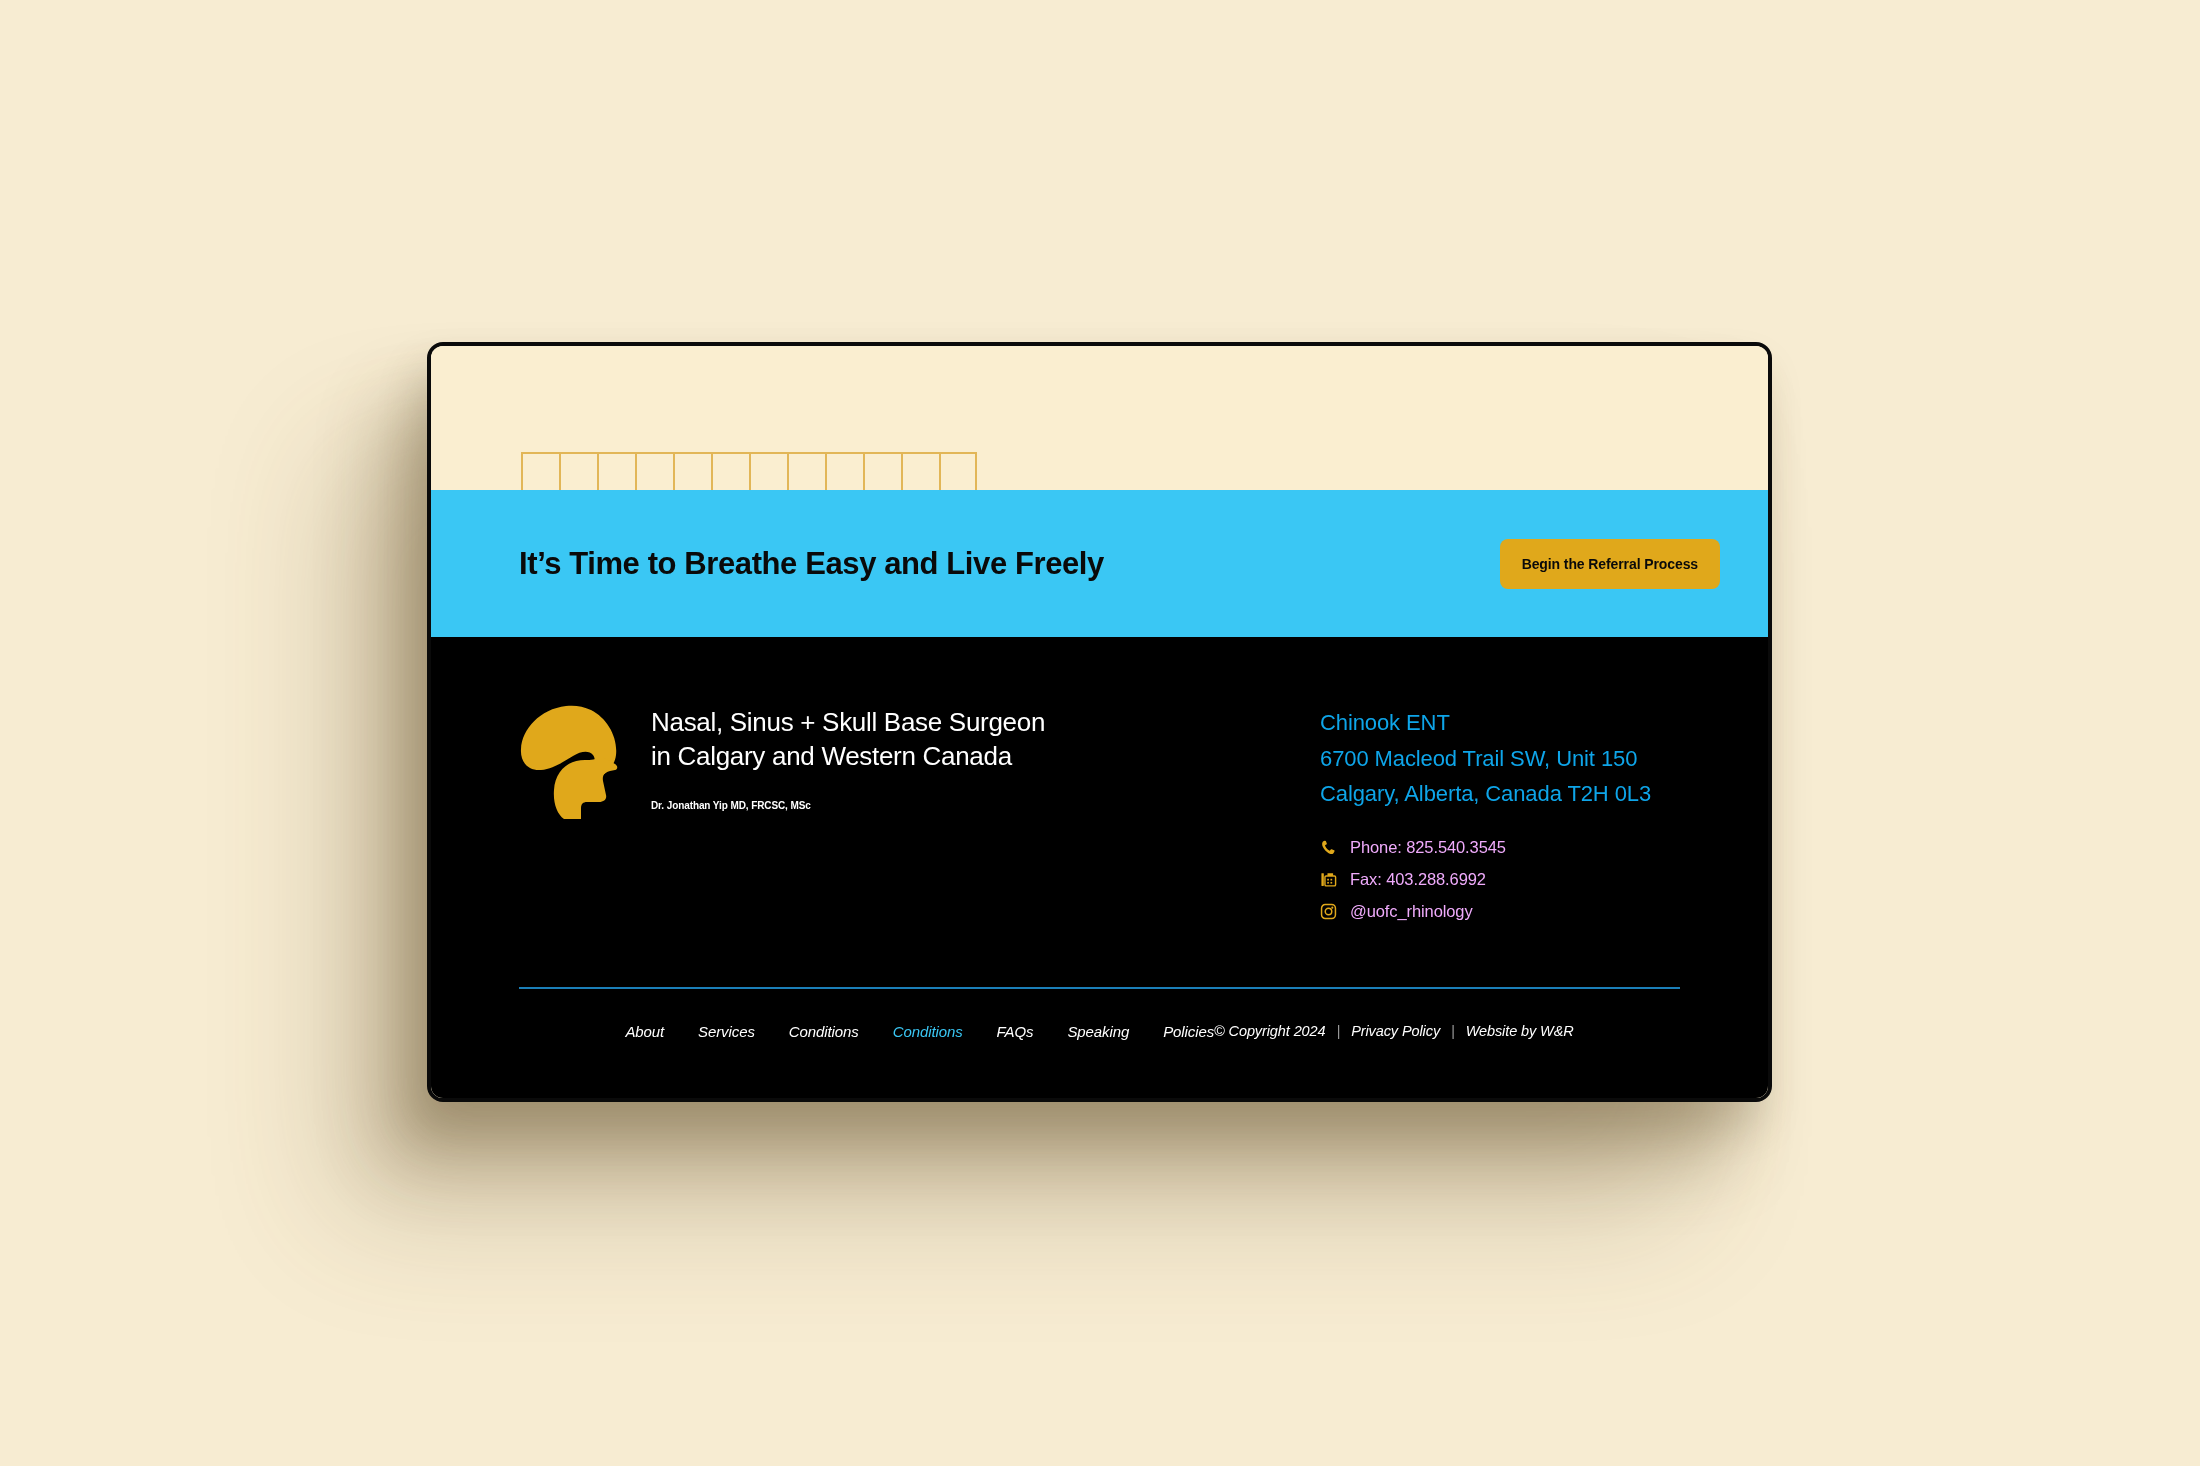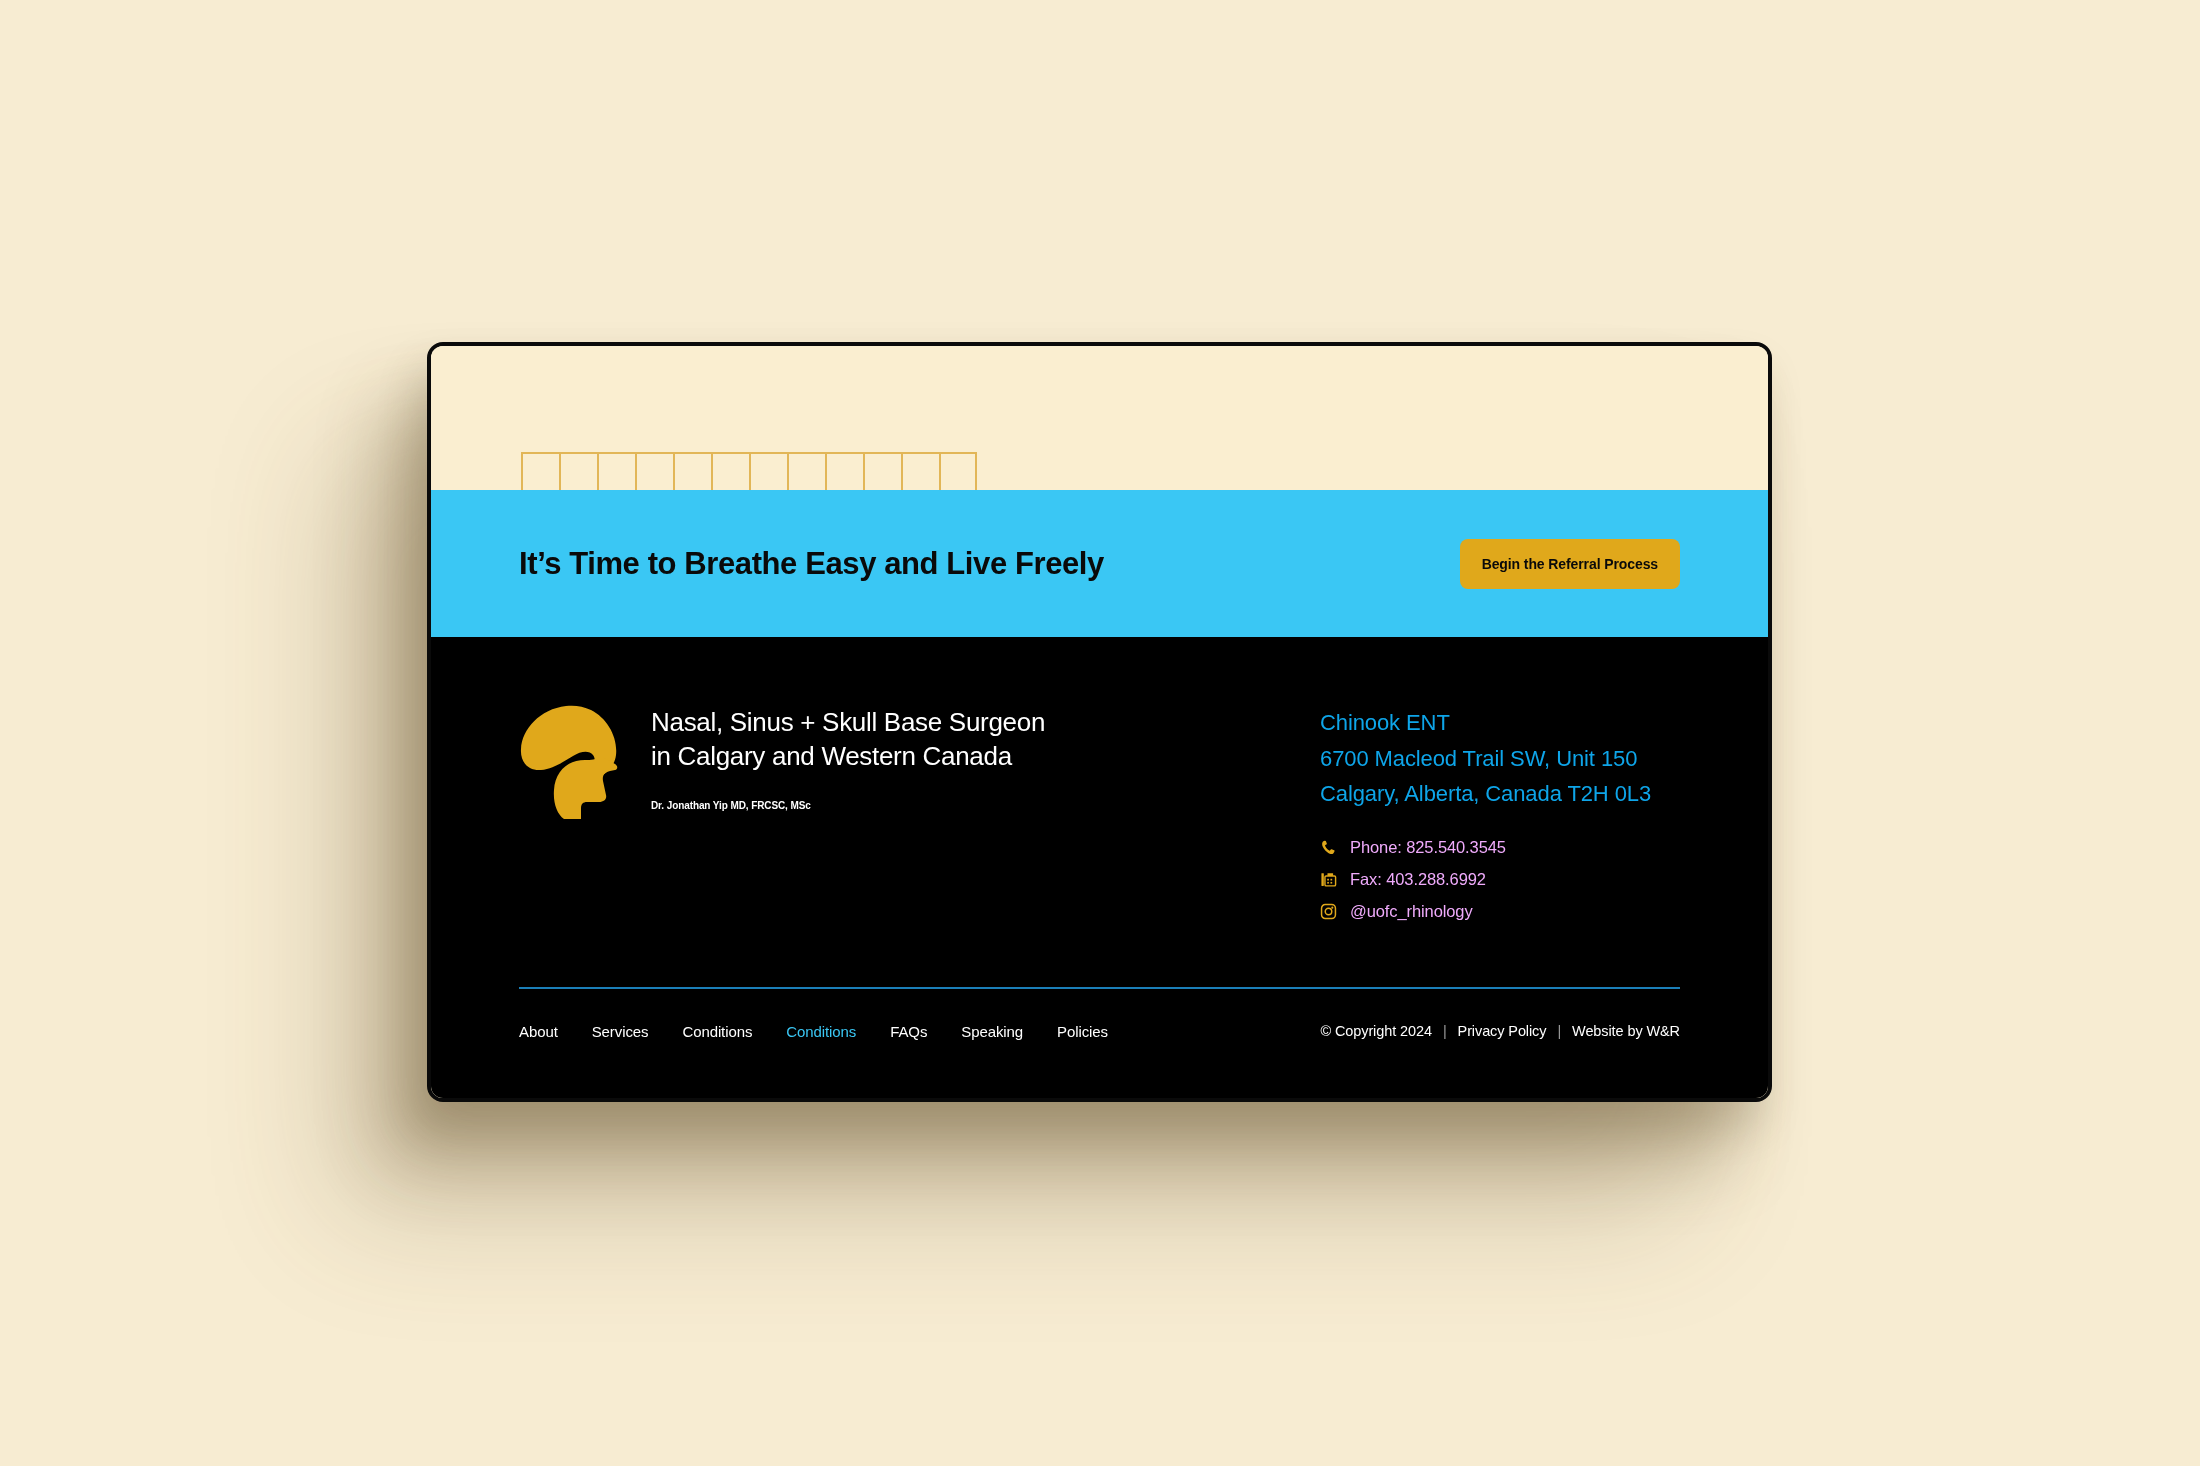--- a/index.html
+++ b/index.html
@@ -65,21 +65,21 @@
     position: absolute;
     left: 0;
     top: 144px;
     width: 100%;
     height: 147px;
     background: #3ac7f4;
     display: flex;
     align-items: center;
     justify-content: space-between;
     box-sizing: border-box;
-    padding: 0 88px 0 88px;
+    padding: 0 48px 0 88px;
   }
   #cta-headline {
     font-size: 31px;
     font-weight: bold;
     color: #0a0a0a;
     letter-spacing: -0.4px;
     white-space: nowrap;
   }
   #cta-button {
     background: #e0a81b;
@@ -184,23 +184,24 @@
   #footer-divider {
     margin-top: 66px;
     height: 2px;
     background: #1b7fb8;
     width: 100%;
   }
 
   
   #footer-bottom {
     display: flex;
-    justify-content: space-between;
+    justify-content: center;
     align-items: center;
     padding-top: 34px;
+    font-style: italic;
   }
   #footer-nav {
     display: flex;
     gap: 34px;
   }
   .footer-nav-link {
     font-size: 15px;
     color: #ffffff;
     text-decoration: none;
     letter-spacing: -0.1px;

